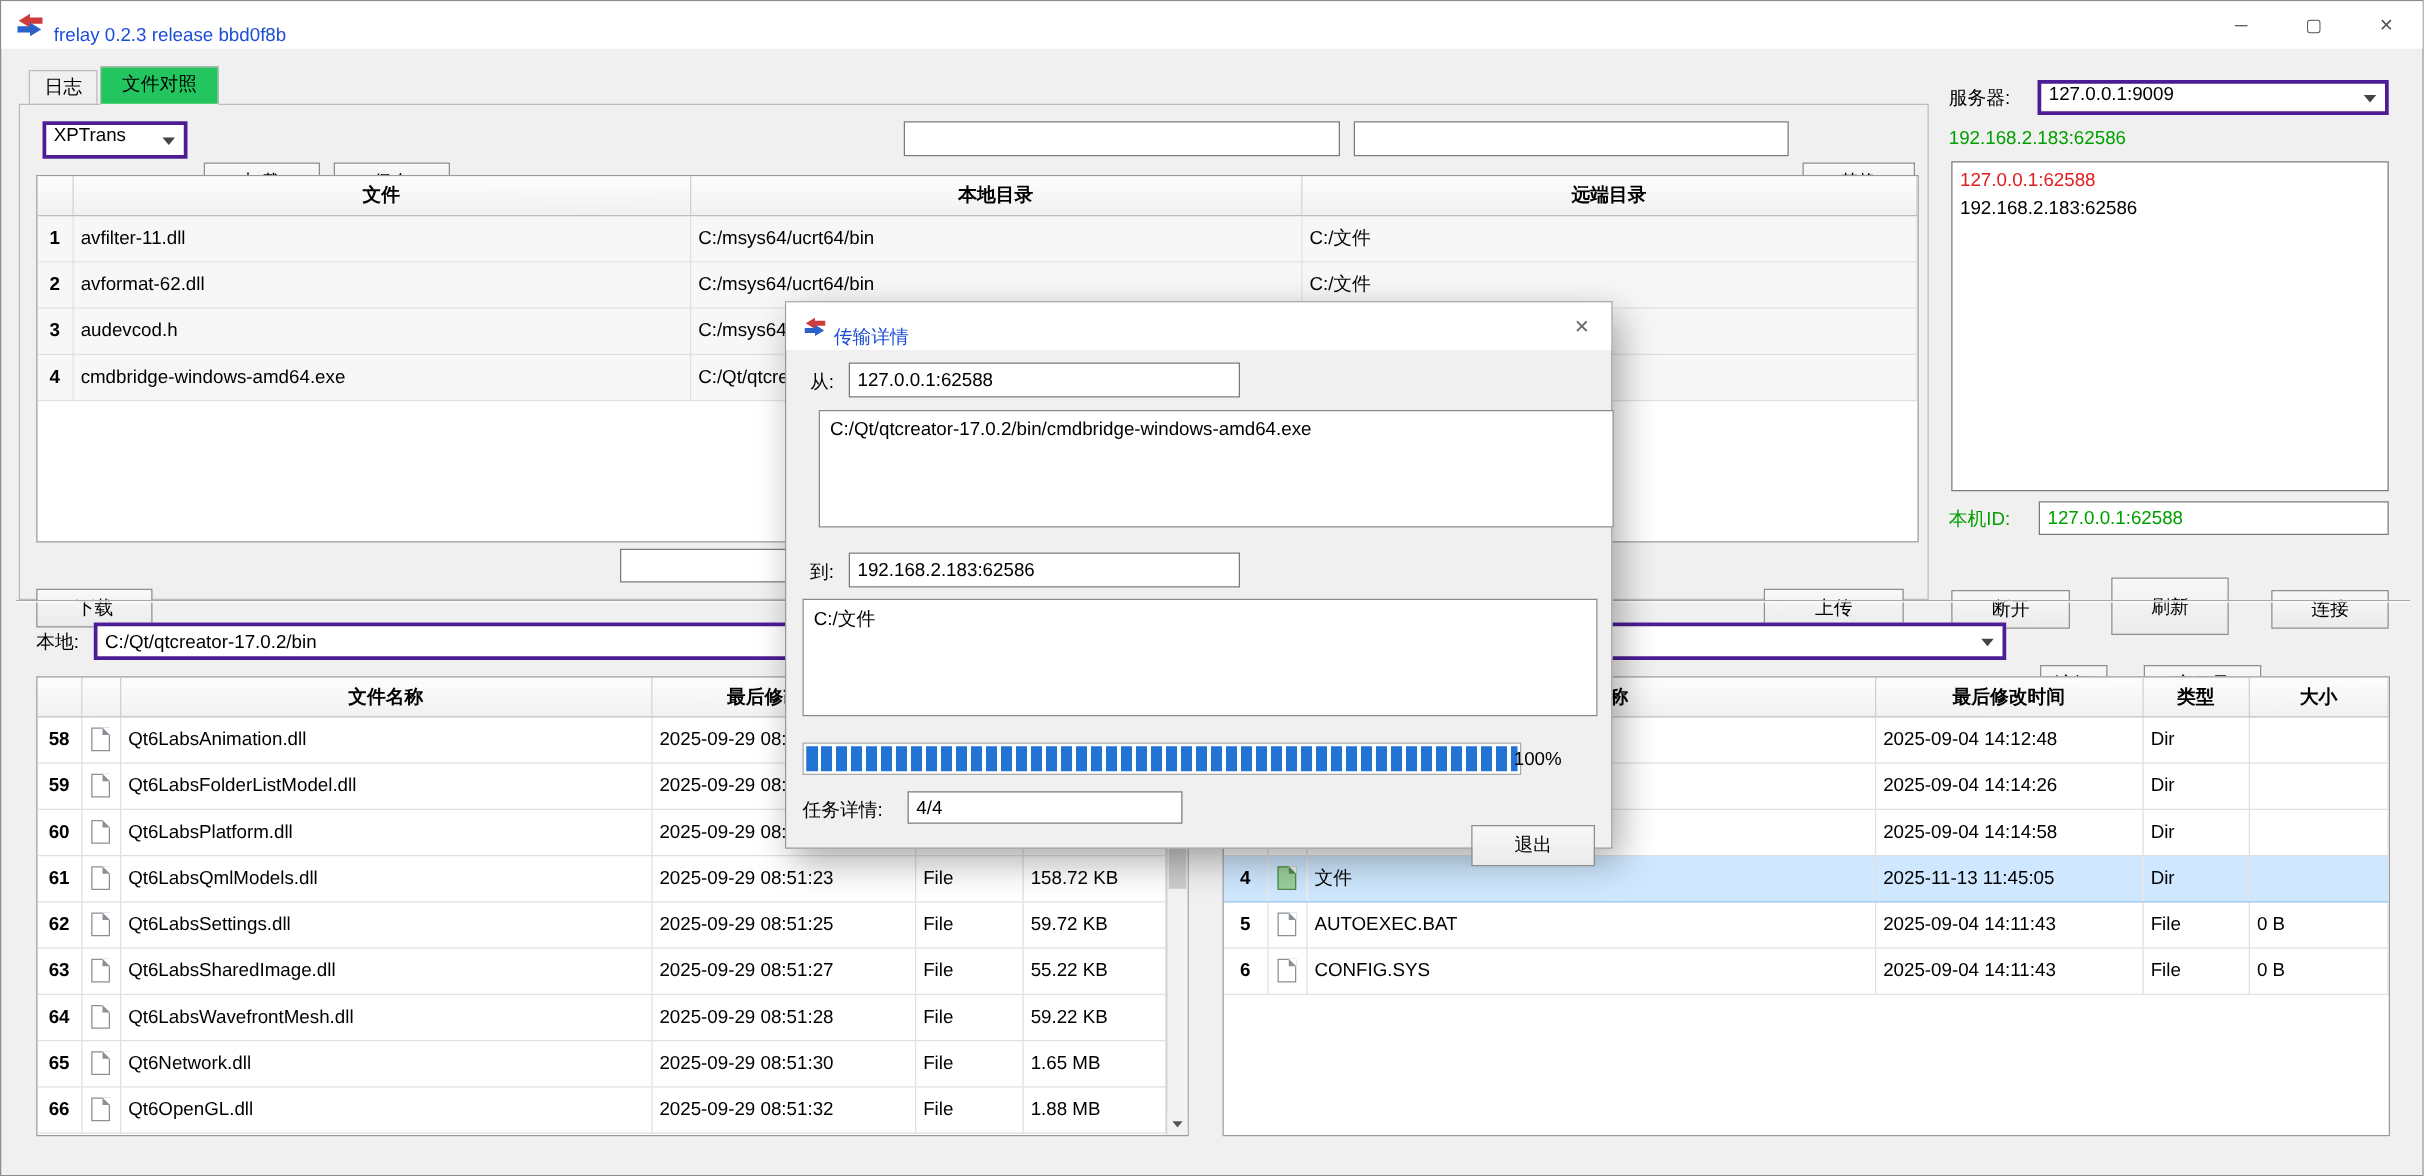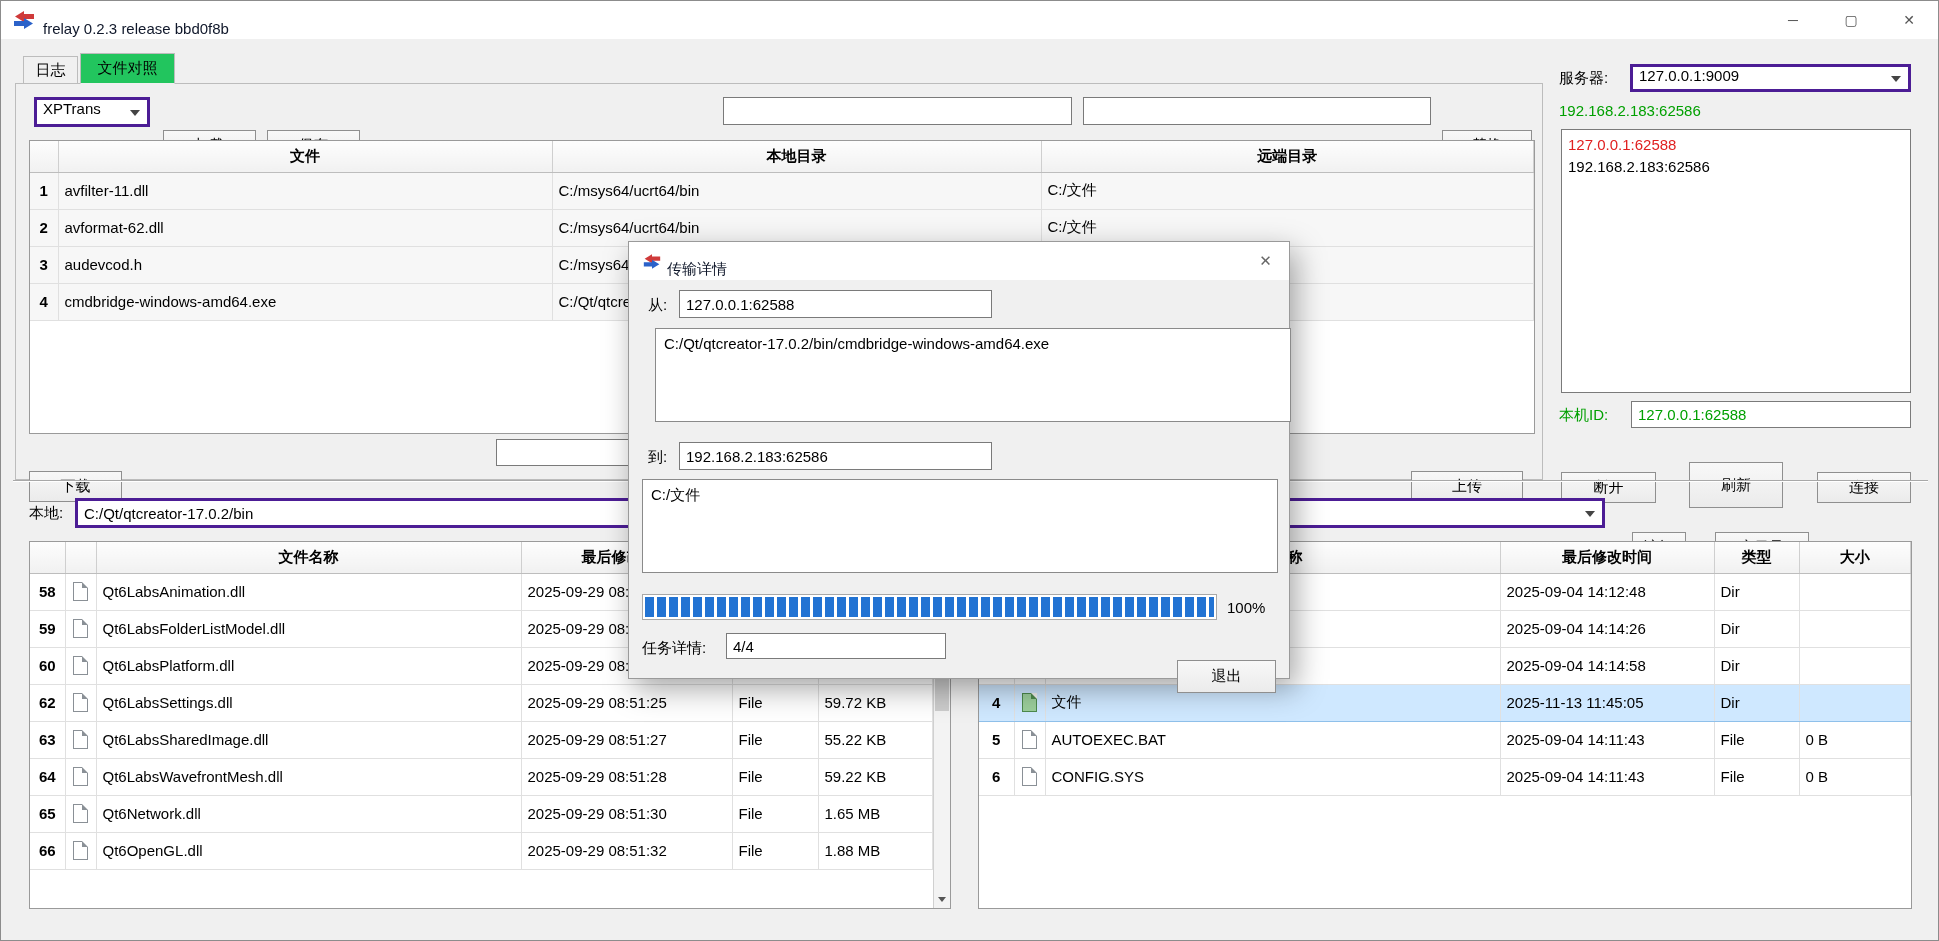--- a/index.html
+++ b/index.html
@@ -3,21 +3,21 @@
 <meta charset="utf-8">
 <style>
   * { margin:0; padding:0; box-sizing:border-box; }
   html,body { width:1939px; height:941px; overflow:hidden; }
   body { font-family:"Liberation Sans","DejaVu Sans",sans-serif; font-size:15px; color:#000; background:#f0f0f0; position:relative; }
   .win { position:absolute; inset:0; border:1px solid #8c8c8c; background:#f0f0f0; }
   .abs { position:absolute; }
 
   
   .titlebar { position:absolute; left:0; top:0; right:0; height:38px; background:#ffffff; display:flex; align-items:center; }
-  .title-text { color:#0f172a; margin-left:8px;margin-top:16px; }
+  .title-text { color:#1d4ed8; margin-left:8px;margin-top:16px; }
   .win-controls { position:absolute; right:0; top:0; height:38px; display:flex; }
   .wc-btn { width:58px; height:38px; display:flex; align-items:center; justify-content:center; color:#555; font-size:14px; }
 
   
   .tab { position:absolute; text-align:center; background:#f0f0f0; border:1px solid #bcbcbc; line-height:28px; }
   .tab.active { border-bottom:1px solid #f0f0f0; z-index:3; background:#22c55e; }
   .panel { position:absolute; left:14px; top:82px; width:1528px; height:397px; border:1px solid #bcbcbc; background:#f0f0f0; }
 
   
   .btn { position:absolute; background:linear-gradient(#f8f8f8,#ebebeb); border:1px solid #8f8f8f; display:flex; align-items:center; justify-content:center; cursor:default;margin-top:34px; }
@@ -217,20 +217,28 @@
         </tr>
         <tr>
           <td class="rownum">60</td>
           <td class="icon-cell"><span class="picon"></span></td>
           <td>Qt6LabsPlatform.dll</td>
           <td>2025-09-29 08:51:21</td>
           <td>File</td>
           <td></td>
         </tr>
         <tr>
+          <td class="rownum">61</td>
+          <td class="icon-cell"><span class="picon"></span></td>
+          <td>Qt6LabsQmlModels.dll</td>
+          <td>2025-09-29 08:51:23</td>
+          <td>File</td>
+          <td>158.72 KB</td>
+        </tr>
+        <tr>
           <td class="rownum">62</td>
           <td class="icon-cell"><span class="picon"></span></td>
           <td>Qt6LabsSettings.dll</td>
           <td>2025-09-29 08:51:25</td>
           <td>File</td>
           <td>59.72 KB</td>
         </tr>
         <tr>
           <td class="rownum">63</td>
           <td class="icon-cell"><span class="picon"></span></td>
@@ -365,20 +373,20 @@
     <input class="input" style="left: 50px; top: 48px; width: 313px; height: 28px;" value="127.0.0.1:62588">
     <textarea class="ta" style="left: 13px; top: 86px; width: 636px; height: 94px; margin-left: 13px;">C:/Qt/qtcreator-17.0.2/bin/cmdbridge-windows-amd64.exe</textarea>
 
     <div class="lbl" style="left:19px;top:206px;">到:</div>
     <input class="input" style="left: 50px; top: 200px; width: 313px; height: 28px;" value="192.168.2.183:62586">
     <textarea class="ta" style="left: 13px; top: 237px; width: 636px; height: 94px;">C:/文件</textarea>
 
     <div class="progress">
         <div class="fill"></div>
       </div>
-    <div class="lbl" style="left:598px;top:357px;text-align:center;">100%</div>
+    <div class="lbl" style="left:582px;top:357px;text-align:center;">100%</div>
 
     <div class="lbl" style="left:13px;top:397px;">任务详情:</div>
     <input class="input" style="left: 97px; top: 391px; width: 220px; height: 26px;" value="4/4">
     <div class="btn" style="left:548px;top:384px;width:99px;height:33px;">退出</div>
   </div>
 
 </div>
 
 </body></html>

